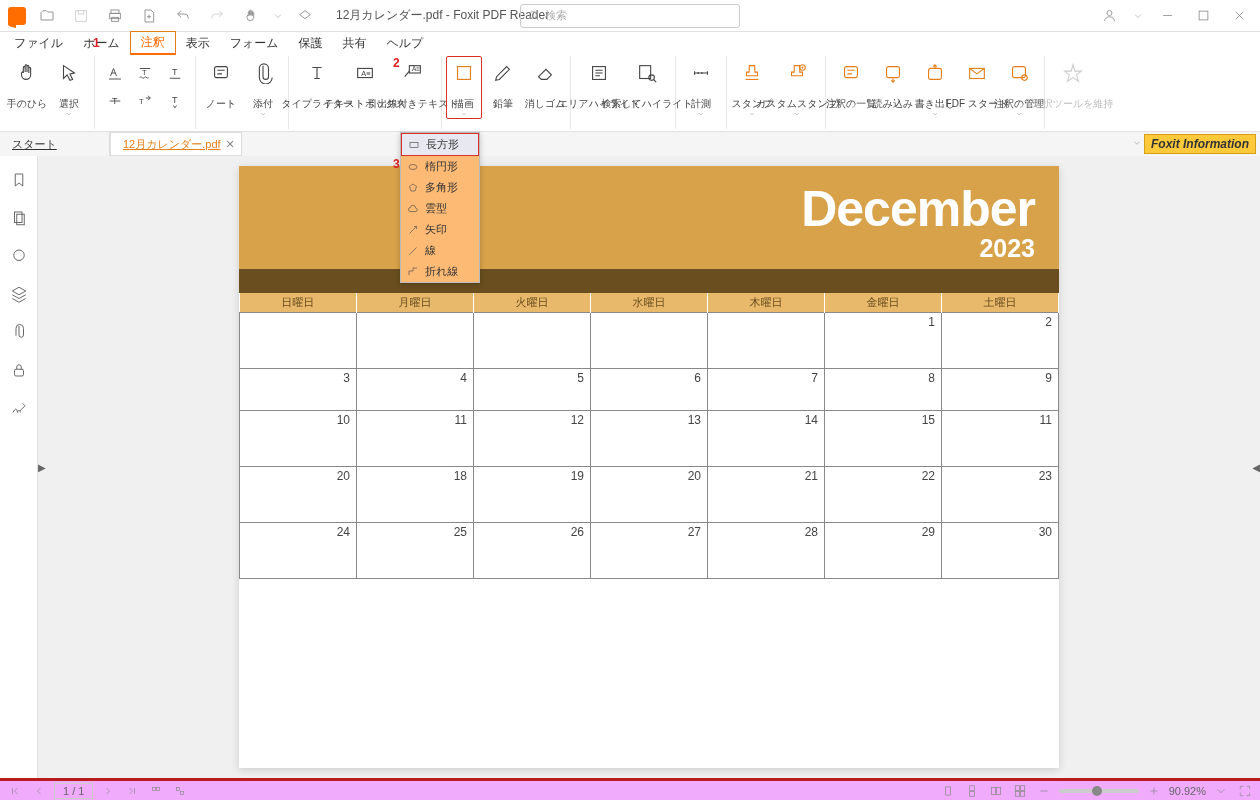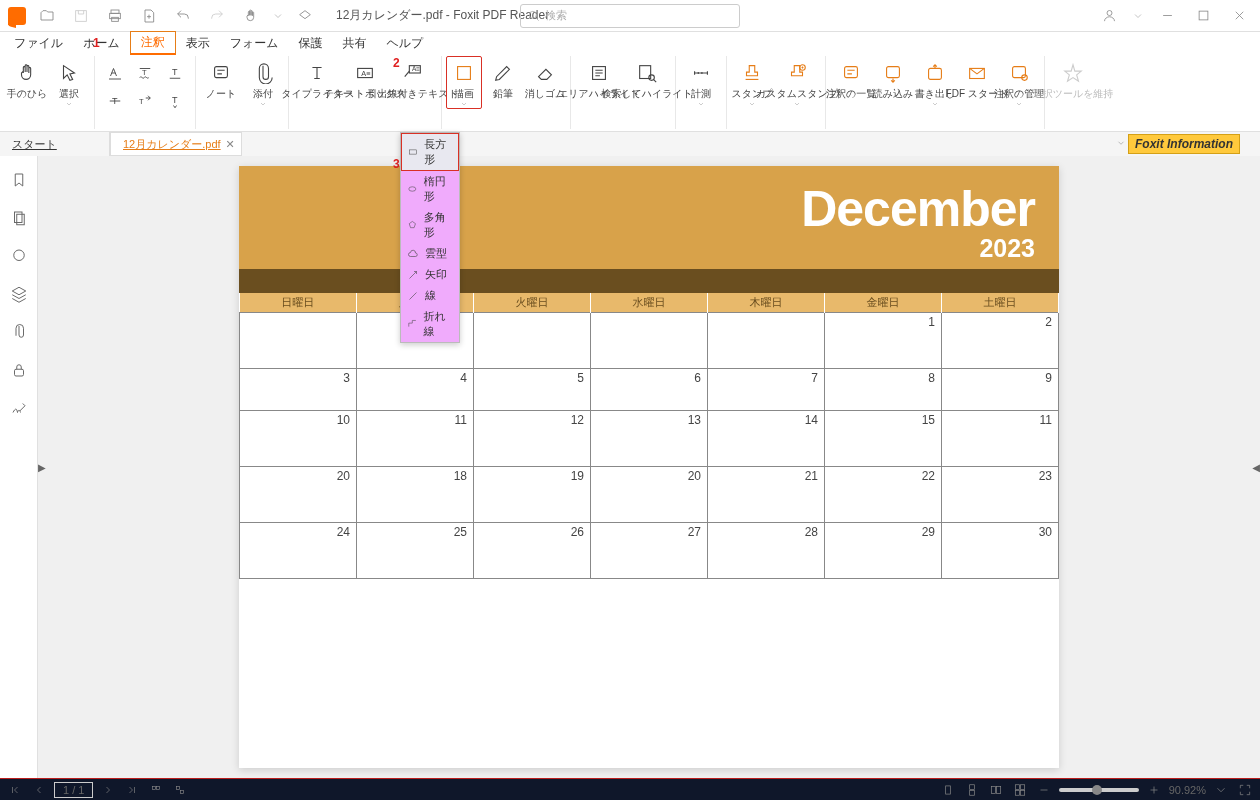--- a/index.html
+++ b/index.html
@@ -31,33 +31,33 @@
   .rgroup { display: flex; flex-direction: row; align-items: flex-start; border-right: 1px solid #e8e8e8; padding: 0 4px; }
   .rgroup:last-child { border-right: none; }
   .rcol { display: flex; flex-direction: column; align-items: center; justify-content: flex-start; width: 42px; padding-top: 4px; }
   .rcol-wide { width: 48px; }
   .rgrid { display: grid; grid-template-columns: repeat(3, 28px); grid-template-rows: repeat(2, 26px); gap: 2px; padding: 4px 2px; }
   .rcell { display: flex; align-items: center; justify-content: center; }
   .rcell svg { width: 18px; height: 18px; stroke: #444; fill: none; stroke-width: 1.2; }
   .ricon { width: 26px; height: 26px; display: flex; align-items: center; justify-content: center; }
   .ricon svg { width: 22px; height: 22px; stroke: #444; fill: none; stroke-width: 1.2; }
   .ricon.orange svg { stroke: #e67d17; }
-  .rlabel { font-size: 10px; color: #444; text-align: center; line-height: 1.15; margin-top: 2px; white-space: nowrap; }
+  .rlabel { font-size: 10px; color: #444; text-align: center; line-height: 1.15; margin-top: 12px; white-space: nowrap; }
   .rcol.highlighted { border: 1px solid #d93025; border-radius: 2px; width: 36px; padding-top: 3px; }
   .rcol .tiny-chev { width: 8px; height: 8px; margin-top: 0; }
   .rcol.disabled .rlabel { color: #bbb; }
   .rcol.disabled svg { stroke: #ccc; }
   
   
   .tabstrip { height: 24px; background: #f5f5f5; display: flex; align-items: stretch; }
   .doctab { padding: 0 20px 0 12px; display: flex; align-items: center; background: #fff; border: 1px solid #ddd; font-size: 11px; position: relative; min-width: 110px; text-decoration: underline; }
   .doctab.start { background: #f5f5f5; border: none; border-right: 1px solid #ddd; }
   .doctab.active { color: #e67d17; }
   .doctab .close { position: absolute; right: 6px; color: #888; font-size: 11px; }
-  .tabstrip-right { margin-left: auto; display: flex; align-items: center; gap: 2px; padding-right: 20px; }
+  .tabstrip-right { margin-left: auto; display: flex; align-items: center; gap: 2px; padding-right: 4px; }
   .foxit-info { background: #ffc93c; border: 1px solid #d4a017; padding: 2px 6px; font-weight: bold; font-style: italic; color: #333; font-size: 12px; }
   .chev-small svg { width: 10px; height: 10px; stroke: #666; fill: none; }
   
   
   .main { display: flex; height: calc(800px - 32px - 22px - 78px - 24px - 22px); background: #f0f0f0; position: relative; }
   .leftpanel { width: 38px; background: #fff; border-right: 1px solid #e0e0e0; display: flex; flex-direction: column; align-items: center; padding-top: 14px; gap: 18px; }
   .leftpanel .lp-icon { width: 20px; height: 20px; display: flex; align-items: center; justify-content: center; }
   .leftpanel svg { width: 18px; height: 18px; stroke: #666; fill: none; stroke-width: 1.3; }
   .left-expand { position: absolute; left: 38px; top: 50%; transform: translateY(-50%); color: #666; z-index: 5; cursor: pointer; font-size: 10px; }
   .right-expand { position: absolute; right: 0; top: 50%; transform: translateY(-50%); color: #666; z-index: 5; cursor: pointer; font-size: 10px; }
@@ -67,27 +67,27 @@
   .cal-header { background: #d8a24a; color: #fff; text-align: right; padding: 14px 24px 6px; }
   .cal-month { font-size: 50px; font-weight: bold; letter-spacing: -1px; }
   .cal-year { font-size: 25px; font-weight: bold; margin-top: -4px; }
   .cal-bar { height: 24px; background: #6a4e1f; }
   .cal-table { width: 100%; border-collapse: collapse; }
   .cal-table th { background: #e8b96b; color: #6a4e1f; font-size: 11px; font-weight: normal; padding: 2px 0; border-right: 1px solid #fff; }
   .cal-table td { border: 1px solid #888; height: 56px; width: 14.28%; vertical-align: top; text-align: right; padding: 2px 6px; font-size: 12px; color: #444; }
   .cal-table tr:nth-child(2) td { height: 42px; }
   
   
-  .dropdown { position: absolute; left: 400px; top: 132px; width: 60px; background: #f0abfc; border: 1px solid #bbb; box-shadow: 0 2px 6px rgba(0,0,0,0.2); z-index: 30; }
+  .dropdown { position: absolute; left: 400px; top: 132px; width: 80px; background: #fdba74; border: 1px solid #bbb; box-shadow: 0 2px 6px rgba(0,0,0,0.2); z-index: 30; }
   .dd-item { display: flex; align-items: center; gap: 6px; padding: 3px 6px; font-size: 11px; cursor: pointer; }
   .dd-item.sel { background: #e8e8f0; border: 1px solid #d93025; }
   .dd-item svg { width: 12px; height: 12px; stroke: #444; fill: none; stroke-width: 1.2; }
   
   
-  .statusbar { height: 22px; background: #0f172a; border-top: 1px solid #b91c1c; display: flex; align-items: center; padding: 0 6px; font-size: 11px; color: #666; }
+  .statusbar { height: 22px; background: #f0abfc; border-top: 3px solid #b91c1c; display: flex; align-items: center; padding: 0 6px; font-size: 11px; color: #666; }
   .sb-left { display: flex; align-items: center; gap: 6px; }
   .sb-left svg { width: 12px; height: 12px; stroke: #888; fill: none; stroke-width: 1.3; }
   .pagebox { border: 1px solid #ccc; padding: 1px 8px; font-size: 11px; }
   .sb-right { margin-left: auto; display: flex; align-items: center; gap: 6px; }
   .sb-right svg { width: 14px; height: 14px; stroke: #888; fill: none; stroke-width: 1.2; }
   .zoom-slider { width: 80px; height: 4px; background: #ccc; position: relative; border-radius: 2px; }
   .zoom-thumb { position: absolute; left: 42%; top: -3px; width: 10px; height: 10px; background: #888; border-radius: 50%; }
   .sb-icon { width: 18px; height: 18px; display: flex; align-items: center; justify-content: center; cursor: pointer; }
 </style>
 </head>

